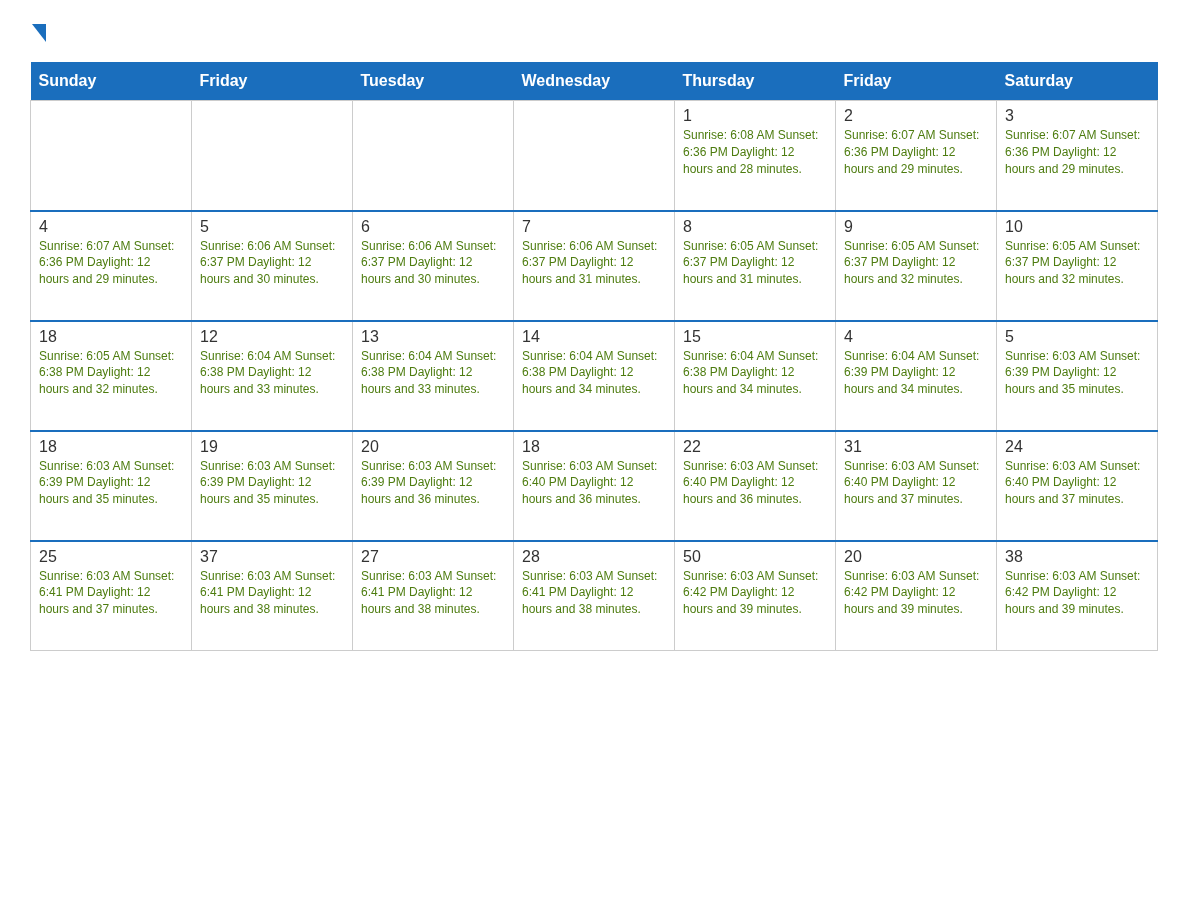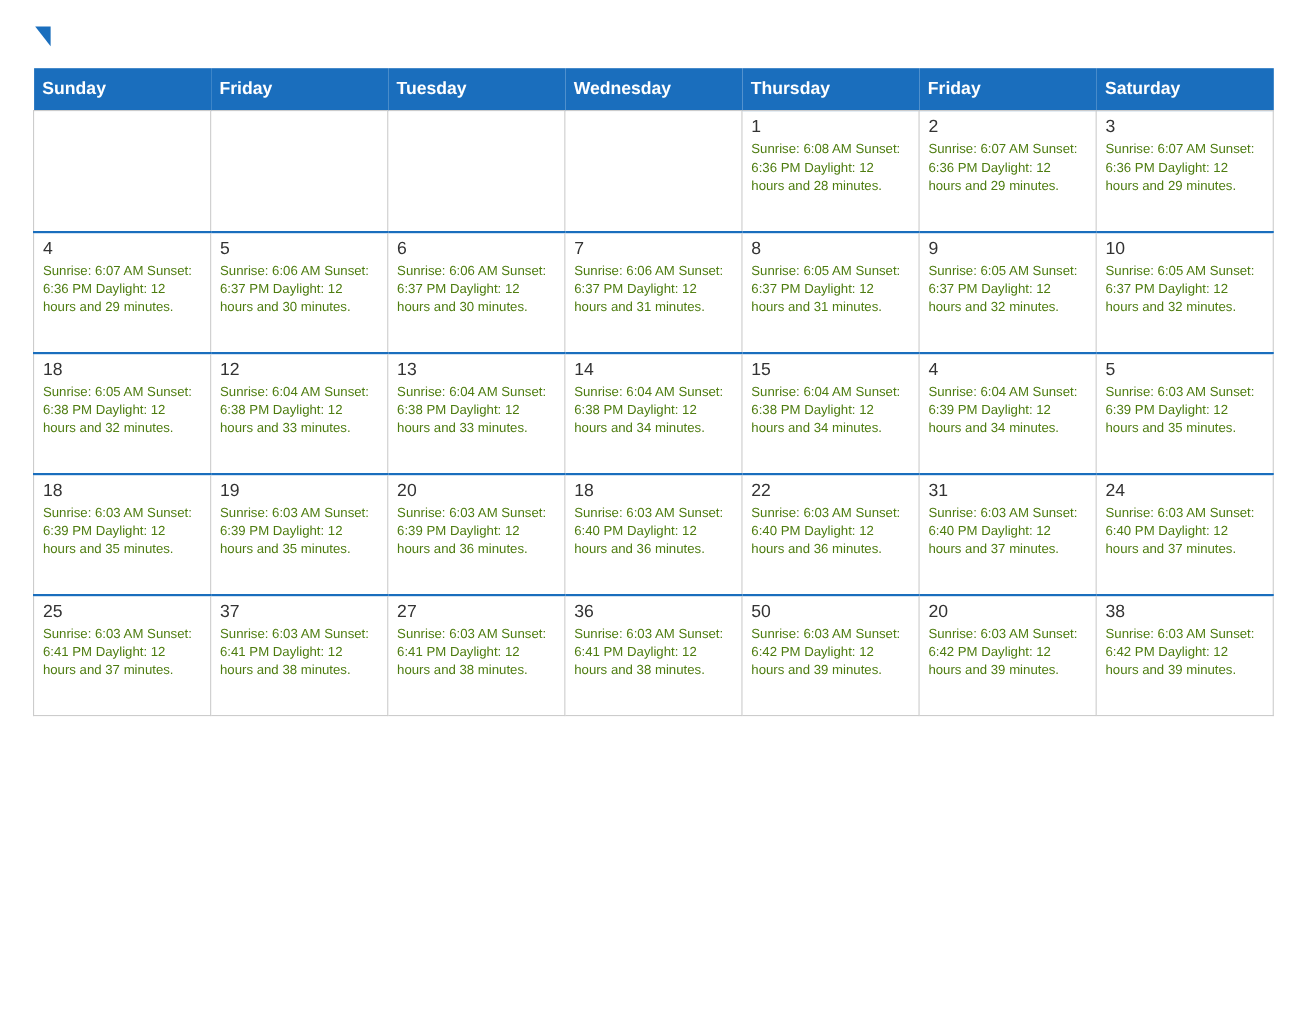--- a/index.html
+++ b/index.html
@@ -297,21 +297,21 @@
 Sunset: 6:41 PM
 Daylight: 12 hours and 38 minutes.</div>
         </td>
         <td>
           <span class="day-number">27</span>
           <div class="day-info">Sunrise: 6:03 AM
 Sunset: 6:41 PM
 Daylight: 12 hours and 38 minutes.</div>
         </td>
         <td>
-          <span class="day-number">36</span>
+          <span class="day-number">28</span>
           <div class="day-info">Sunrise: 6:03 AM
 Sunset: 6:41 PM
 Daylight: 12 hours and 38 minutes.</div>
         </td>
         <td>
           <span class="day-number">50</span>
           <div class="day-info">Sunrise: 6:03 AM
 Sunset: 6:42 PM
 Daylight: 12 hours and 39 minutes.</div>
         </td>

